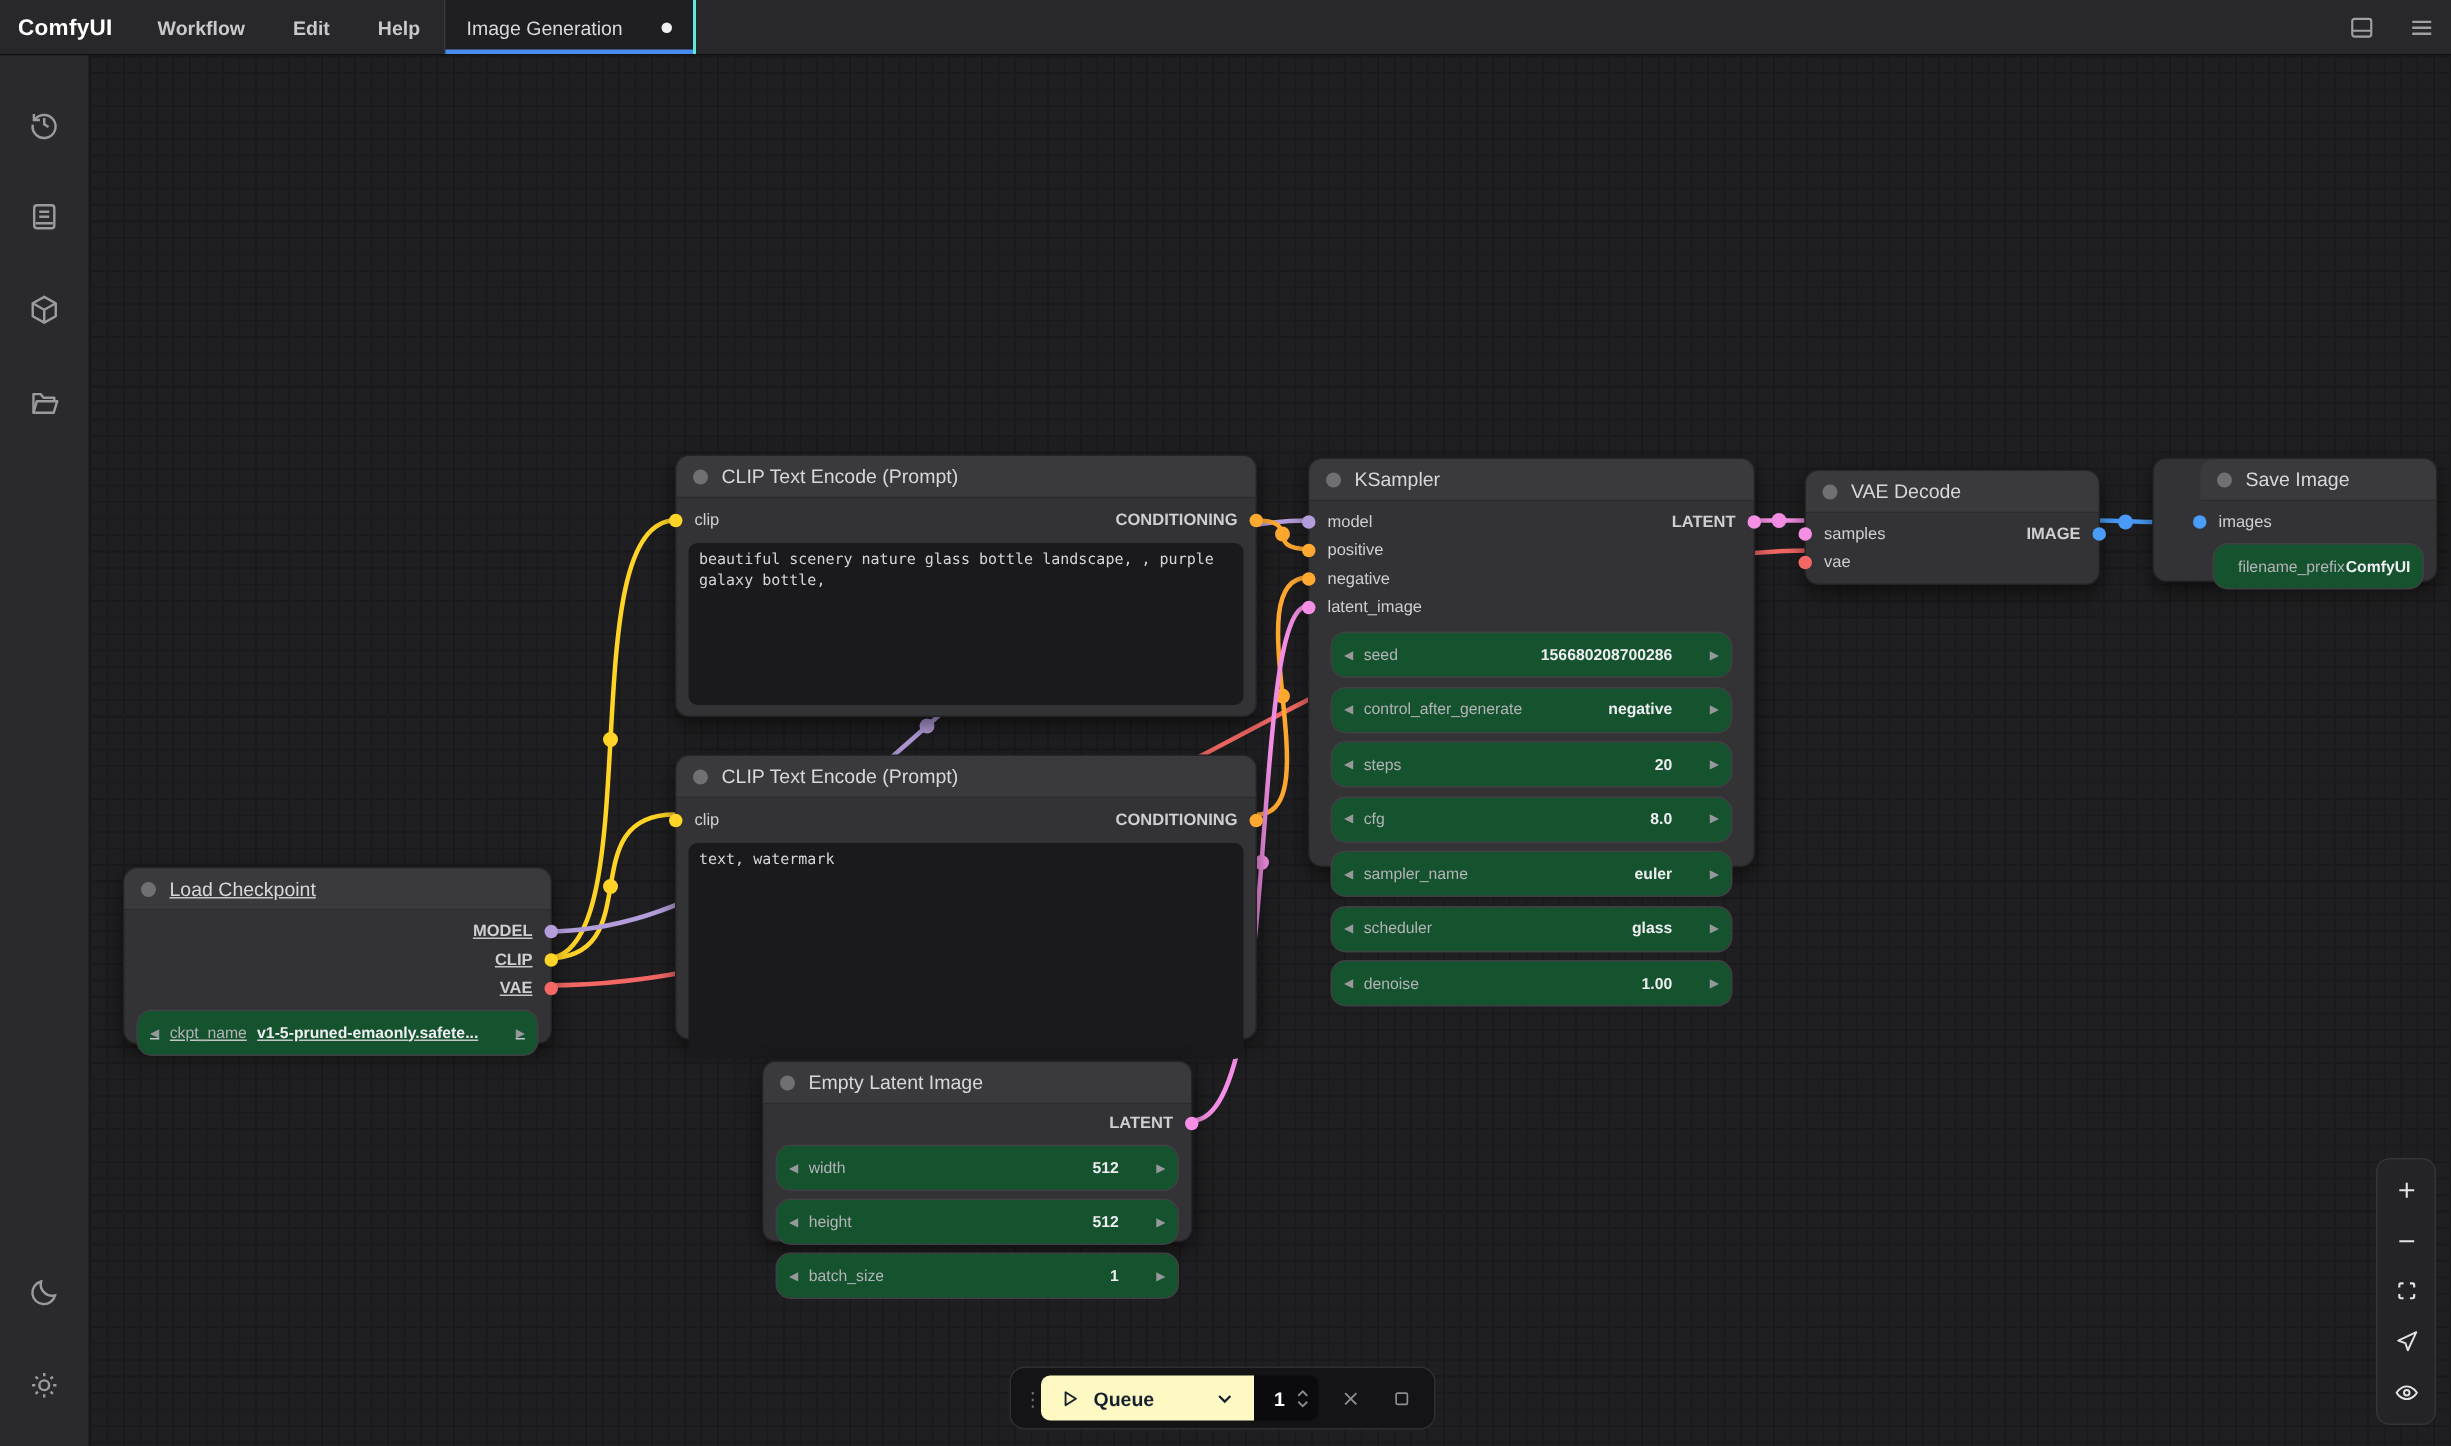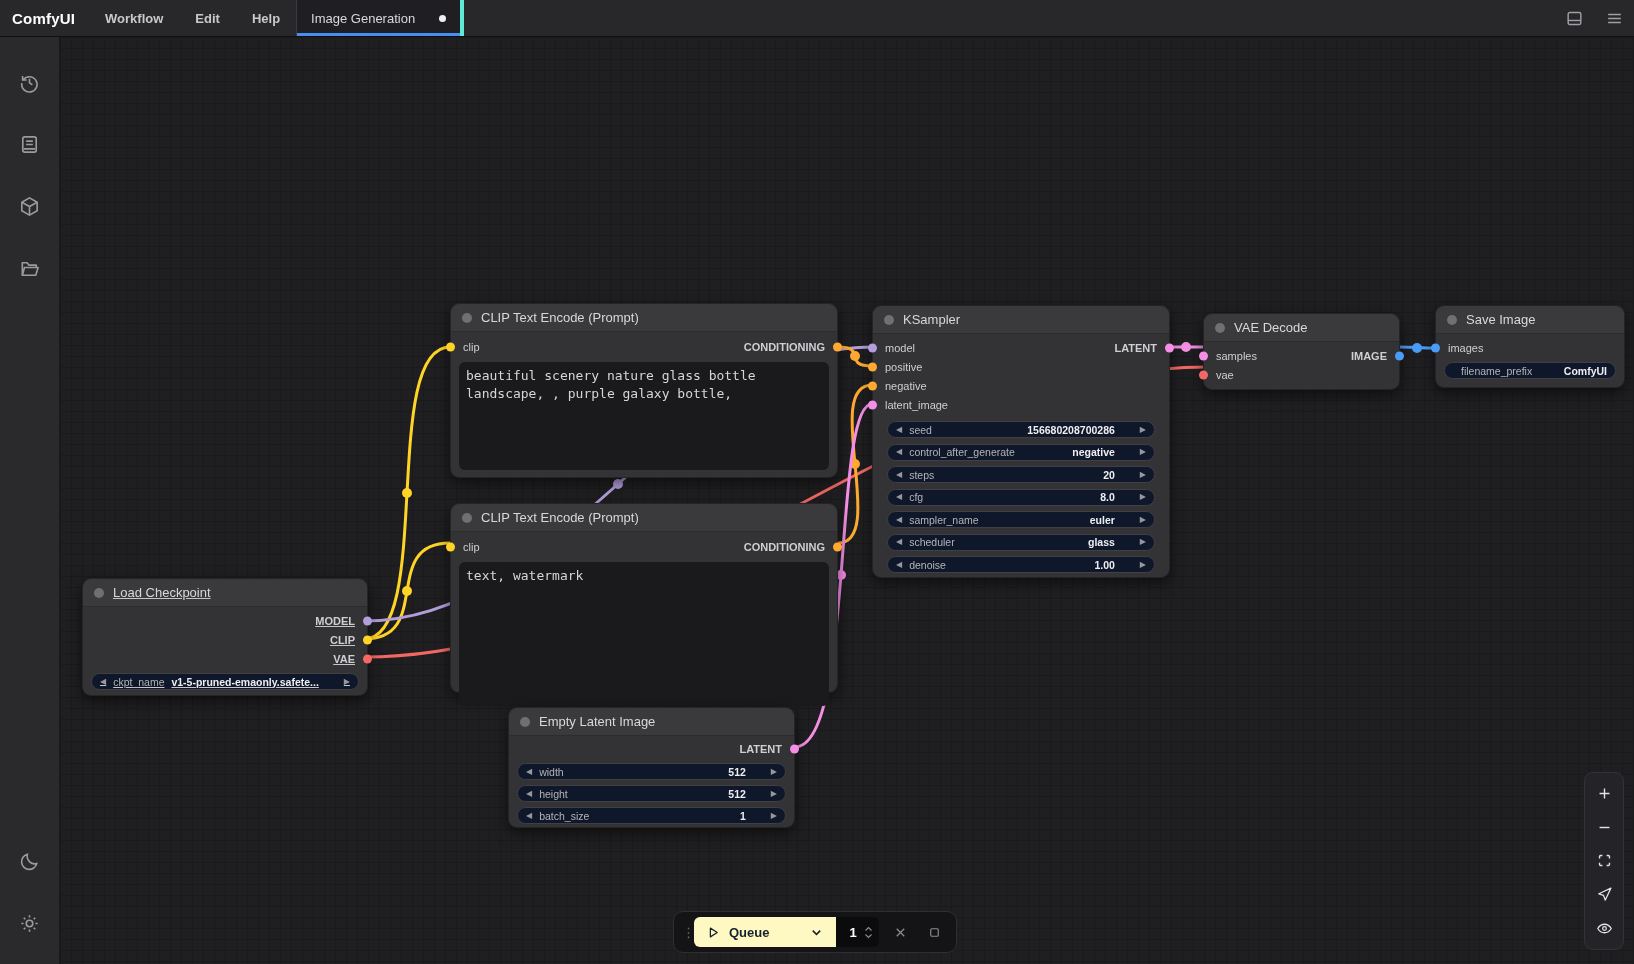--- a/index.html
+++ b/index.html
@@ -10,21 +10,21 @@
   
   .topbar { position:absolute; left:0; top:0; width:1634px; height:37px;
             background:#28282b; border-bottom:1px solid #101012;
             display:flex; align-items:stretch; z-index:10; }
   .logo { color:#ffffff; font-weight:bold; font-size:15px; display:flex; align-items:center;
           padding:0 14px 0 12px; letter-spacing:.2px; }
   .menu-item { color:#c9c9cd; font-size:13px; font-weight:600; display:flex; align-items:center;
                padding:0 16px; cursor:default; }
   .tab-sep { width:1px; background:#3a3a3e; margin:0; }
   .workflow-tab { position:relative; width:167px; background:#1f1f23; display:flex; align-items:center;
-                  gap:10px; padding:0 14px; border-right:4px solid #5eead4; }
+                  gap:10px; padding:0 14px; border-right:2px solid #5eead4; }
   .workflow-tab .tab-label { color:#d9d9dd; font-size:13px; }
   .tab-dot { width:7px; height:7px; border-radius:50%; background:#f0f0f2; margin-left:auto; }
   .tab-underline { position:absolute; left:0; bottom:0; width:100%; height:3px; }
   .topbar-spacer { flex:1; }
   .topbar-icon { width:40px; display:flex; align-items:center; justify-content:center; color:#9fa0a6; }
   .topbar-icon svg { width:19px; height:19px; }
 
   
   .sidebar { position:absolute; left:0; top:37px; width:60px; height:927px;
              background:#2a2a2d; border-right:1px solid #18181a;
@@ -56,30 +56,30 @@
   .collapse-dot { width:10px; height:10px; border-radius:50%; background:#707074; flex:0 0 auto; }
   .node-title { color:#d8d8da; font-size:13px; white-space:nowrap; }
   .slot-row { position:relative; height:19px; display:flex; align-items:center; padding:0 12px; }
   .in-label { color:#cfcfd3; font-size:11px; }
   .out-label { margin-left:auto; color:#cfcfd3; font-size:11px; font-weight:bold; }
   .slot-dot { position:absolute; width:9px; height:9px; border-radius:50%; top:50%;
               transform:translateY(-50%); }
   .dot-in { left:-5px; }
   .dot-out { right:-5px; }
 
-  .widget { height:17px; margin:5px 8px 0; background:#0f172a; border:1px solid #3f3f44;
+  .widget { height:31px; margin:5px 8px 0; background:#14532d; border:1px solid #3f3f44;
             border-radius:10px; display:flex; align-items:center; padding:0 8px;
             font-size:10.5px; color:#b4b4b8; }
   .warr { font-size:8px; color:#98989c; line-height:1; }
   .wname { margin-left:7px; white-space:nowrap; overflow:hidden; }
   .wvalue { margin-left:auto; margin-right:25px; color:#eeeef2; font-weight:bold; white-space:nowrap; }
   .widget.no-arrows .wvalue { margin-right:0; }
 
   .node-text { margin:6px 8px 0; background:#1a1a1c; border-radius:6px;
-               font-family:"DejaVu Sans Mono", monospace; font-size:13px; color:#d6d6d8;
+               font-family:"DejaVu Sans Mono", monospace; font-size:10px; color:#d6d6d8;
                padding:5px 7px; white-space:pre-wrap; line-height:1.35; overflow:hidden; }
 
   
   .queue-bar { position:absolute; left:673px; top:911px; width:284px; height:42px;
                background:#141417; border:1px solid #2e2e33; border-radius:10px;
                display:flex; align-items:center; padding:0 8px; z-index:5; }
   .drag-handle { color:#6f6f74; font-size:13px; letter-spacing:0; width:12px; text-align:center; }
   .queue-btn { height:30px; width:158px; border-radius:6px 0 0 6px; border:none;
                display:flex; align-items:center; gap:8px; padding:0 12px; cursor:pointer; }
   .queue-btn svg { width:15px; height:15px; }
@@ -334,21 +334,21 @@
     <span class="in-label">samples</span>
     <span class="out-label">IMAGE</span>
     <span class="slot-dot dot-out" style="background: rgb(74, 156, 248);"></span>
   </div>
   <div class="slot-row">
     <span class="slot-dot dot-in" style="background: rgb(243, 104, 100);"></span>
     <span class="in-label">vae</span>
   </div>
 </div>
 
-<div class="node" style="left:1435px; top:305px; width:190px; height:83px;">
+<div class="node" style="left:1435px; top:305px; width:190px; height:83px;padding-left:31px;">
   <div class="node-header">
     <span class="collapse-dot"></span>
     <span class="node-title">Save Image</span>
   </div>
   <div class="slot-row" style="margin-top:4px;">
     <span class="slot-dot dot-in" style="background: rgb(74, 156, 248);"></span>
     <span class="in-label">images</span>
   </div>
   <div class="widget no-arrows">
     <span class="wname" style="margin-left:8px;">filename_prefix</span>

